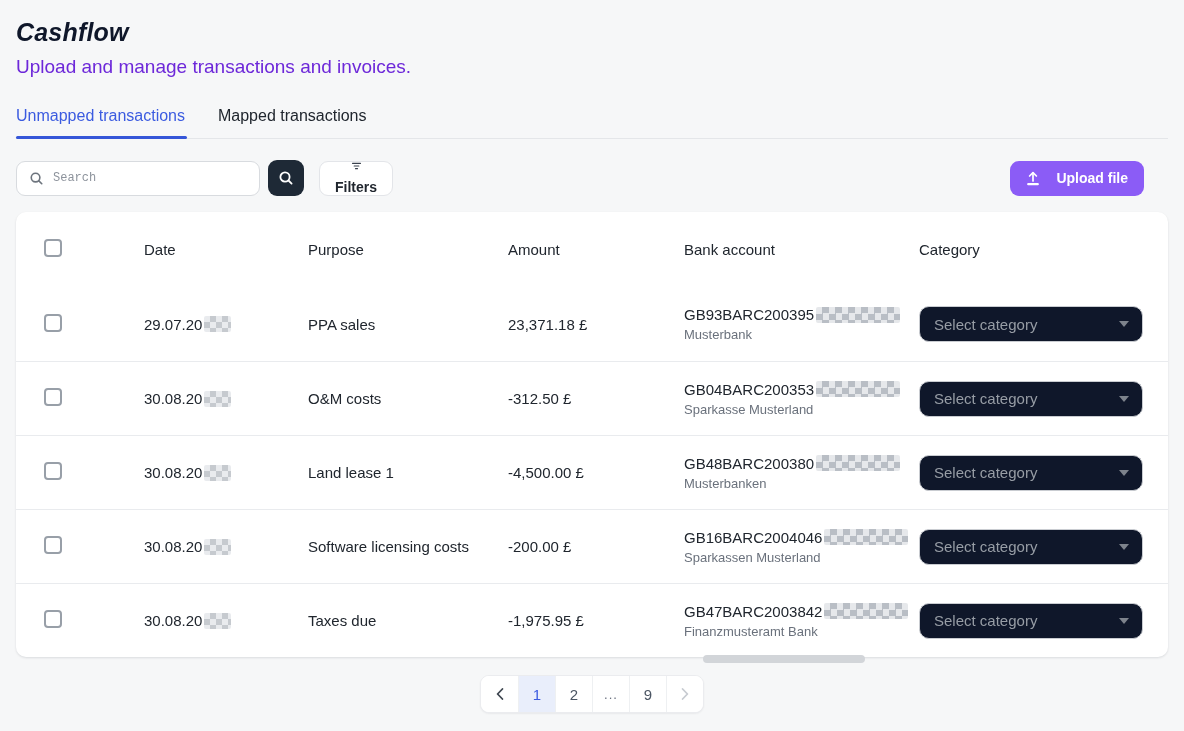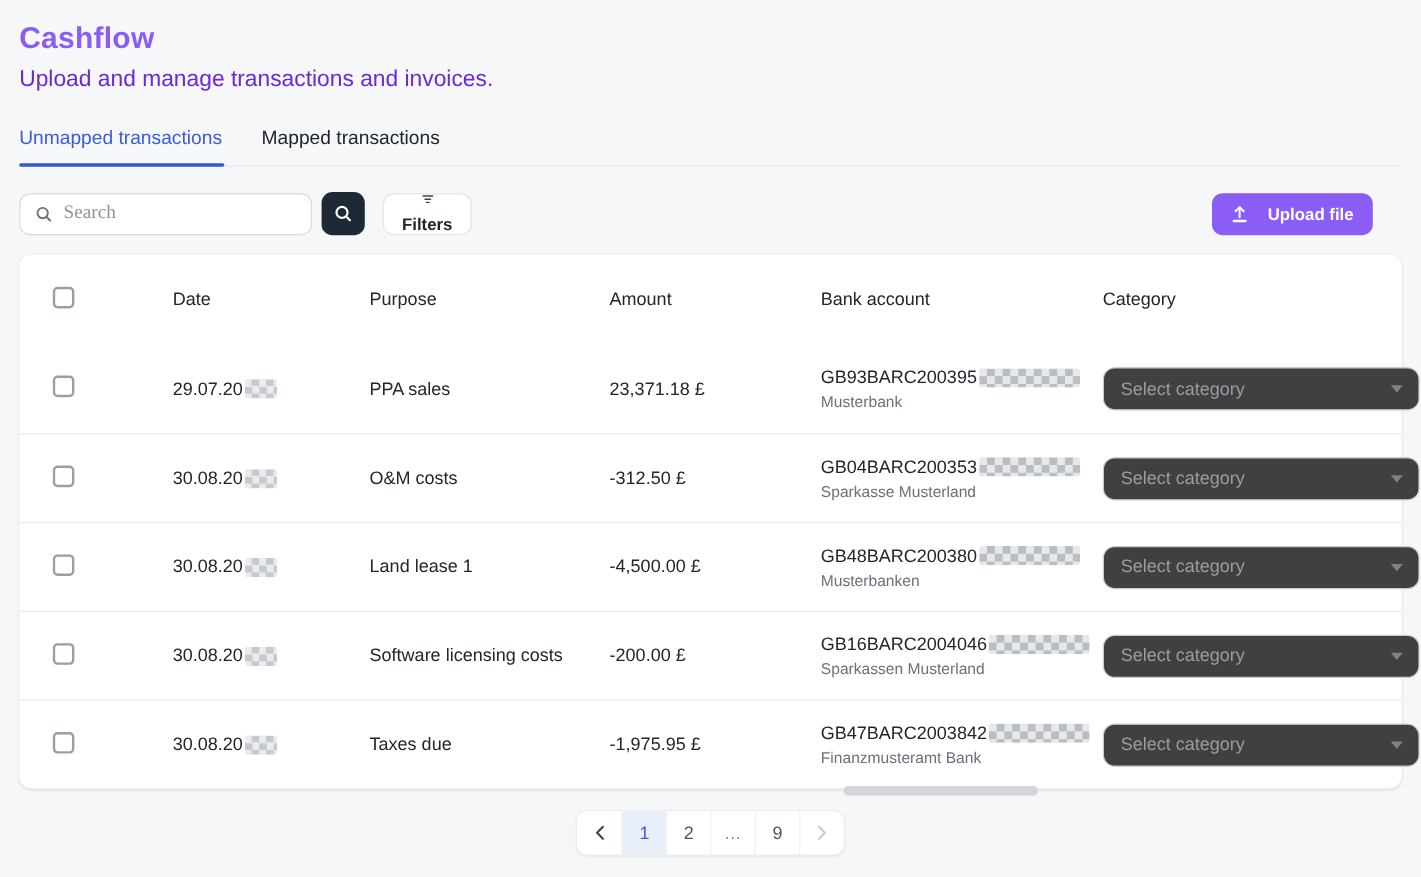--- a/index.html
+++ b/index.html
@@ -7,21 +7,21 @@
   body {
     position:relative;
     background:#f6f7f8;
     font-family:"Liberation Sans","DejaVu Sans",sans-serif;
     color:#222a33;
     overflow:hidden;
   }
   .page { padding:16px 16px 0 16px; }
 
   
-  .page-title { font-size:25px; font-weight:700; color:#8b5cf6; letter-spacing:.2px; padding-top:2px; }
+  .page-title { font-size:25px; font-weight:700; color:#0f172a; letter-spacing:.2px; padding-top:2px;font-style:italic; }
   .page-subtitle { margin-top:9px; font-size:19px; color:#6d28d9; }
 
   
   .tabs { display:flex; margin-top:29px; border-bottom:1px solid #e4e6e9; }
   .tab { font-size:16px; padding:0 2px 13px 0; cursor:pointer; position:relative; font-weight:500; }
   .tab + .tab { margin-left:29px; padding:0 2px 13px 2px; }
   .tab.active { color:#3b5be0; }
   .tab.inactive { color:#20262e; }
   .tab.active::after {
     content:""; position:absolute; left:0; right:0; bottom:-1px; height:3px;
@@ -30,21 +30,21 @@
 
   
   .toolbar { display:flex; align-items:center; margin-top:21px; height:36px; }
   .search-box {
     display:flex; align-items:center; width:244px; height:35px;
     background:#fff; border:1px solid #d8dbdf; border-radius:9px; padding:0 10px 0 12px;
   }
   .search-box svg { flex:0 0 auto; }
   .search-box input {
     border:none; outline:none; background:transparent; margin-left:9px;
-    font-family:Liberation Serif, serif; font-size:16px; color:#2a323c; width:100%;
+    font-family:Liberation Mono, monospace; font-size:12px; color:#2a323c; width:100%;
   }
   .search-box input::placeholder { color:#8d939c; }
   .btn { display:flex; align-items:center; justify-content:center; cursor:pointer; border:none; font-family:inherit; }
   .btn-search {
     width:36px; height:36px; margin-left:8px; background:#1e2936; border-radius:9px;
   }
   .btn-filters {
     height:35px; margin-left:15px; padding:0 15px; background:#fff;
     border:1px solid #e3e5e9; border-radius:9px; font-size:14px; font-weight:600; color:#20262e; gap:9px;flex-direction:column;
   }
@@ -76,22 +76,22 @@
   .date-cell, .iban-line { display:flex; align-items:center; }
   .redact {
     display:inline-block; height:16px; margin-left:2px; border-radius:2px;
     background:repeating-conic-gradient(#c6cacf 0% 25%, #e9ebee 0% 50%);
     background-size:12px 12px; filter:blur(.6px);
   }
   .redact-date { width:27px; }
   .redact-iban { width:84px; background:repeating-conic-gradient(#b9bec5 0% 25%, #e6e8eb 0% 50%); background-size:13px 13px; }
   .bank-name { margin-top:4px; font-size:13px; color:#6a717c; }
   .select {
-    width:264px; height:36px; display:flex; align-items:center; justify-content:space-between;
-    background:#404040; border:1px solid #c9ccd1; border-radius:10px; padding:0 13px 0 14px;
+    width:224px; height:36px; display:flex; align-items:center; justify-content:space-between;
+    background:#0f172a; border:1px solid #c9ccd1; border-radius:10px; padding:0 13px 0 14px;
     cursor:pointer;
   }
   .select-label { font-size:15px; color:#979da5; }
   .caret { width:0; height:0; border-left:5px solid transparent; border-right:5px solid transparent; border-top:6px solid #7d838c; }
 
   
   .h-scroll-thumb {
     position:absolute; left:703px; top:655px; width:162px; height:8px;
     background:#d2d5d9; border-radius:4px; cursor:pointer;
   }

